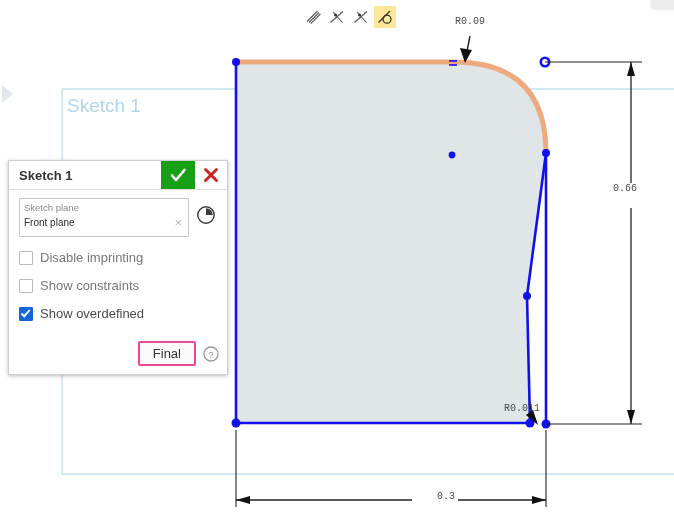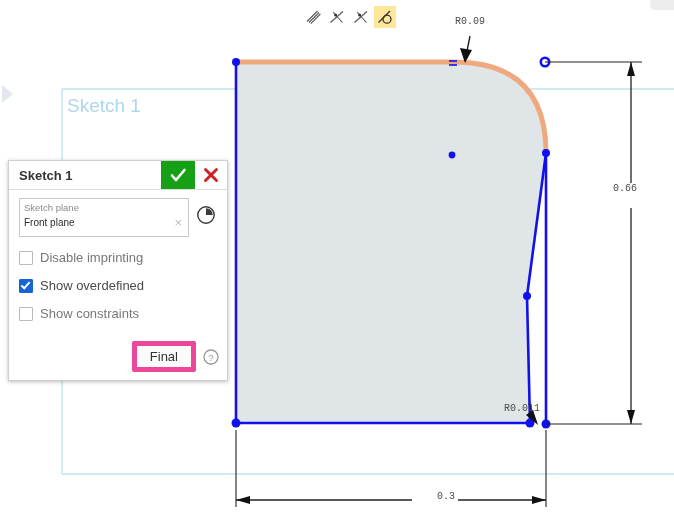--- a/index.html
+++ b/index.html
@@ -191,21 +191,21 @@
   }
   .check-row.enabled .check-label { color: #4a4a4a; }
   .dlg-footer {
     display: flex;
     align-items: center;
     justify-content: flex-end;
     gap: 7px;
     padding: 12px 8px 8px 10px;
   }
   .final-btn {
-    border: 5px solid #ec4899;
+    border: 2px solid #ec4899;
     background: #fbfbfb;
     padding: 3px 13px;
     font-size: 13px;
     color: #333333;
     border-radius: 2px;
     cursor: pointer;
   }
   .help-icon { cursor: pointer; }
 </style>
 </head>
@@ -349,28 +349,28 @@
           <circle cx="11" cy="11" r="8.2" fill="none" stroke="#3a3a3a" stroke-width="1.4"></circle>
           <path d="M 11 11 L 11 4.2 A 6.8 6.8 0 0 1 17.8 11 Z" fill="#3a3a3a"></path>
         </svg>
       </div>
 
       <div class="check-row">
         <div class="cbox"></div>
         <div class="check-label">Disable imprinting</div>
       </div>
 
+      <div class="check-row">
+        <div class="cbox"></div>
+        <div class="check-label">Show constraints</div>
+      </div>
+
       <div class="check-row enabled">
         <div class="cbox checked"></div>
         <div class="check-label">Show overdefined</div>
-      </div>
-
-      <div class="check-row">
-        <div class="cbox"></div>
-        <div class="check-label">Show constraints</div>
       </div>
     </div>
 
     <div class="dlg-footer">
       <div class="final-btn">Final</div>
       <svg class="help-icon" width="16" height="16" viewBox="0 0 16 16">
         <circle cx="8" cy="8" r="7" fill="none" stroke="#9a9a9a" stroke-width="1.3"></circle>
         <text x="8" y="11.6" font-size="9.5" fill="#9a9a9a" text-anchor="middle" font-family="Liberation Sans, sans-serif">?</text>
       </svg>
     </div>

